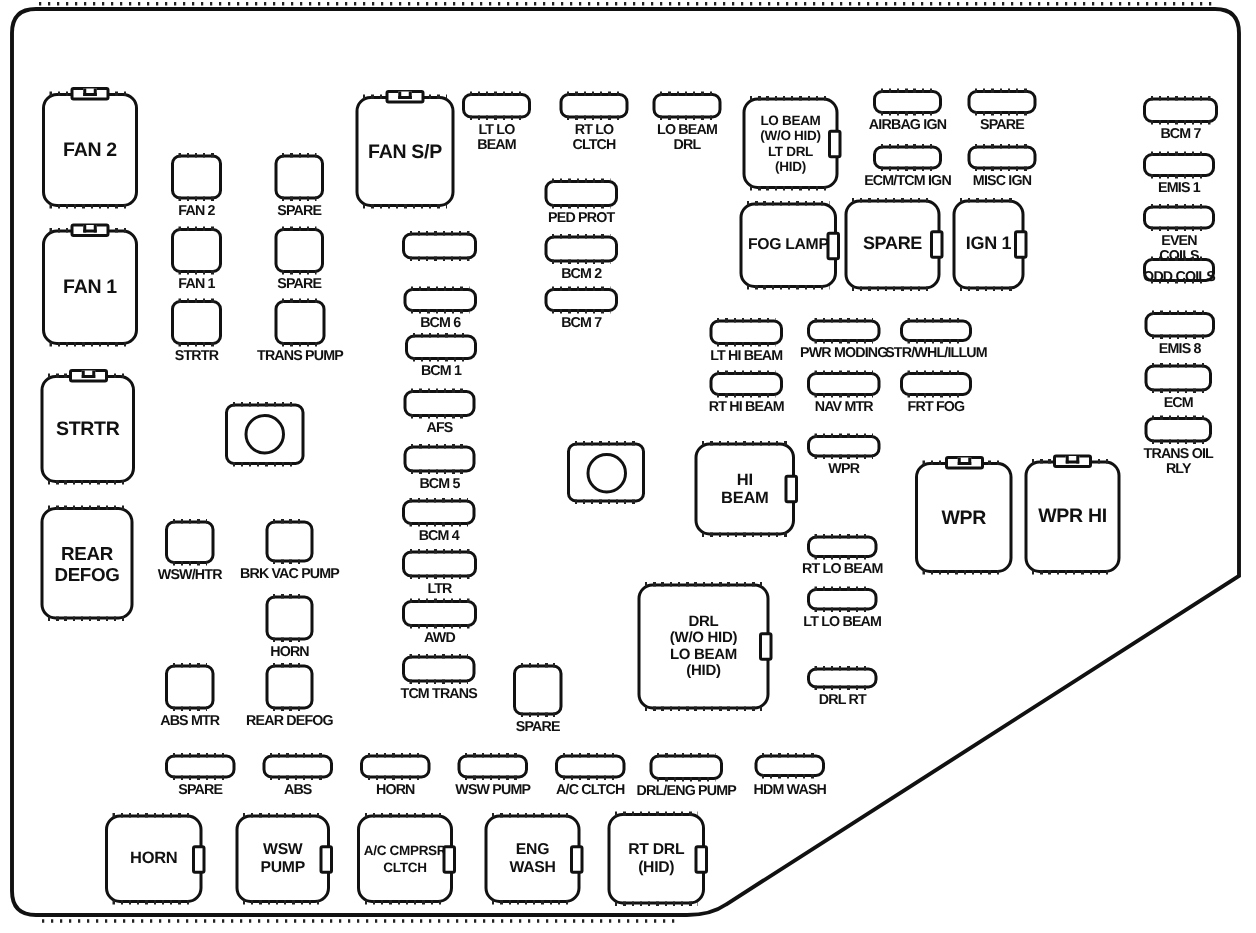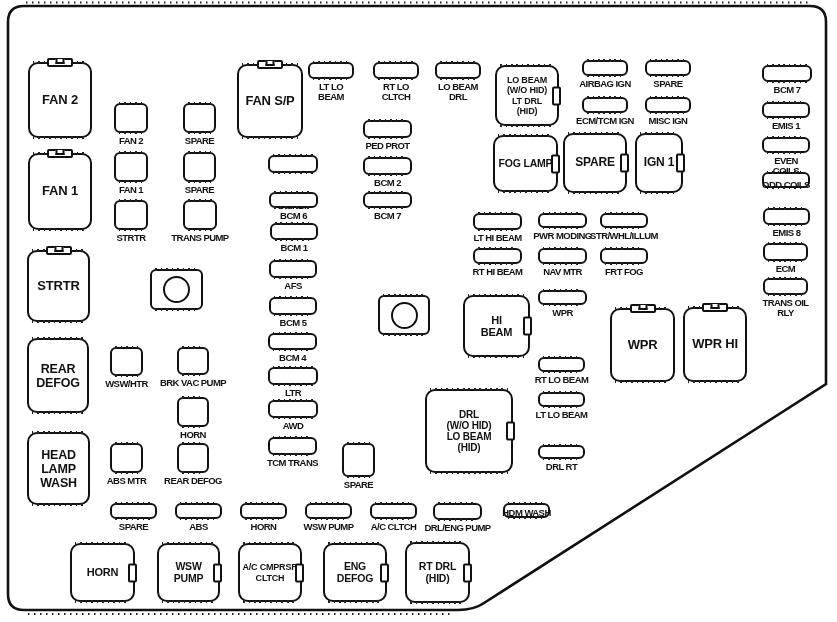--- a/index.html
+++ b/index.html
@@ -75,25 +75,20 @@
       <span class="box-label">FAN 1</span>
     </div>
     <div class="box tickable" style="left: 27px; top: 250px; width: 63px; height: 72px; font-size: 13px;">
       <div class="notch"></div>
       <span class="box-label">STRTR</span>
     </div>
     <div class="box tickable" style="left: 27px; top: 338px; width: 62px; height: 75px; font-size: 12.5px;">
       <span class="box-label">REAR
 DEFOG</span>
     </div>
-    <div class="box tickable" style="left: 27px; top: 432px; width: 63px; height: 73px; font-size: 12.5px;">
-      <span class="box-label">HEAD
-LAMP
-WASH</span>
-    </div>
     <div class="box tickable" style="left: 237px; top: 64px; width: 66px; height: 74px; font-size: 13px;">
       <div class="notch"></div>
       <span class="box-label">FAN S/P</span>
     </div>
     <div class="box tickable" style="left: 495px; top: 65px; width: 64px; height: 61px; font-size: 9px;">
       <div class="tab"></div>
       <span class="box-label">LO BEAM
 (W/O HID)
 LT DRL
 (HID)</span>
@@ -140,21 +135,21 @@
 PUMP</span>
     </div>
     <div class="box tickable" style="left: 238px; top: 543px; width: 64px; height: 59px; font-size: 9px;">
       <div class="tab"></div>
       <span class="box-label">A/C CMPRSR
 CLTCH</span>
     </div>
     <div class="box tickable" style="left: 323px; top: 543px; width: 64px; height: 59px; font-size: 10.5px;">
       <div class="tab"></div>
       <span class="box-label">ENG
-DEFOG</span>
+WASH</span>
     </div>
     <div class="box tickable" style="left: 405px; top: 542px; width: 65px; height: 61px; font-size: 10.5px;">
       <div class="tab"></div>
       <span class="box-label">RT DRL
 (HID)</span>
     </div>
     <div class="relay tickable" style="left: 150px; top: 269px; width: 53px; height: 41px;">
       <div class="relay-circle"></div>
     </div>
     <div class="relay tickable" style="left: 378px; top: 295px; width: 52px; height: 40px;">
@@ -265,14 +260,14 @@
     <div class="lbl" style="left: 198.5px; top: 522px;">ABS</div>
     <div class="fuse tickable h" style="left: 240px; top: 503px; width: 47px; height: 16px;"></div>
     <div class="lbl" style="left: 263.5px; top: 522px;">HORN</div>
     <div class="fuse tickable h" style="left: 305px; top: 503px; width: 47px; height: 16px;"></div>
     <div class="lbl" style="left: 328.5px; top: 522px;">WSW PUMP</div>
     <div class="fuse tickable h" style="left: 370px; top: 503px; width: 47px; height: 16px;"></div>
     <div class="lbl" style="left: 393.5px; top: 522px;">A/C CLTCH</div>
     <div class="fuse tickable h" style="left: 433px; top: 503px; width: 49px; height: 17px;"></div>
     <div class="lbl" style="left: 457.5px; top: 523px;">DRL/ENG PUMP</div>
     <div class="fuse tickable h" style="left: 503px; top: 503px; width: 47px; height: 15px;"></div>
-    <div class="lbl" style="left: 526.5px; top: 508px;">HDM WASH</div>
+    <div class="lbl" style="left: 526.5px; top: 522px;">HDM WASH</div>
   </div>
 
 </body></html>

